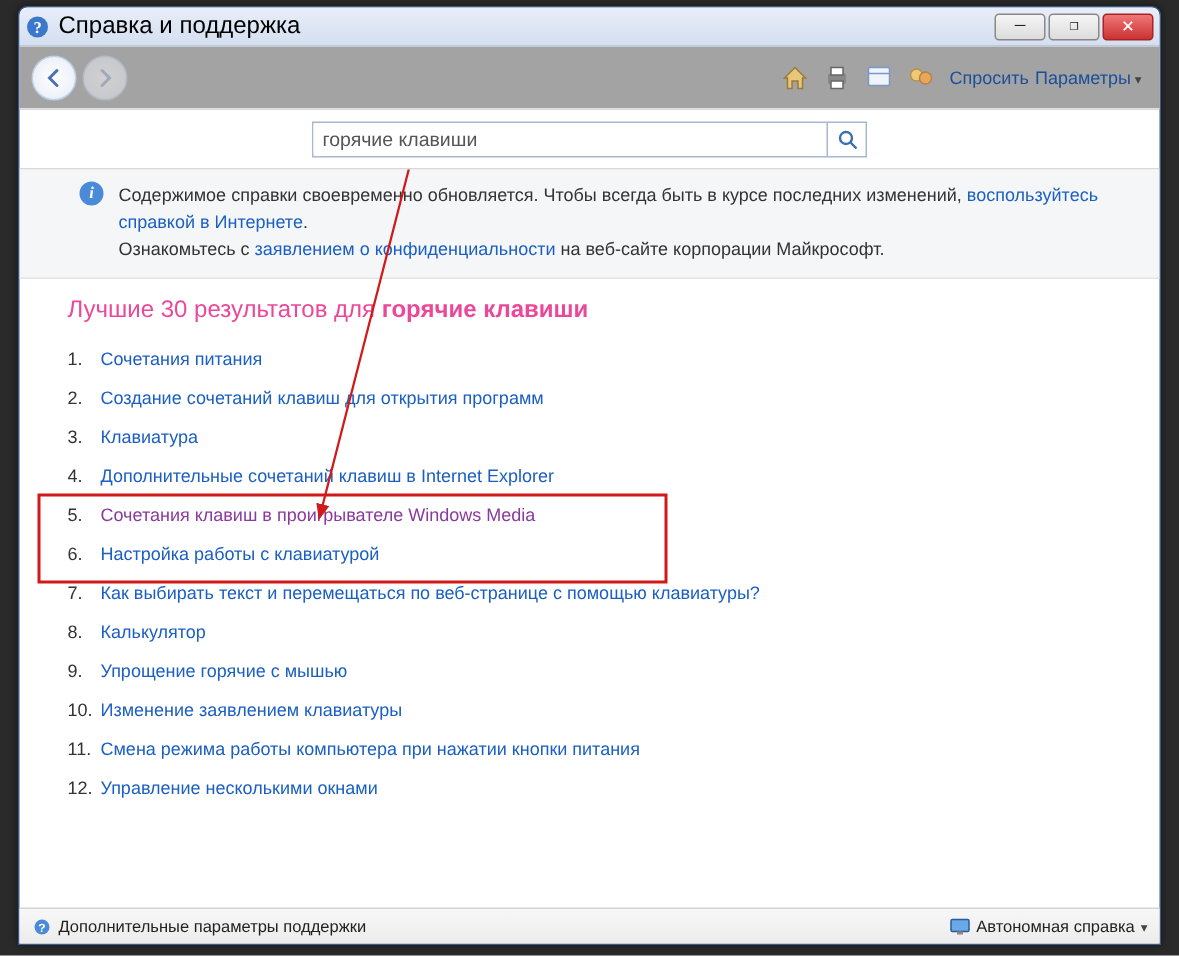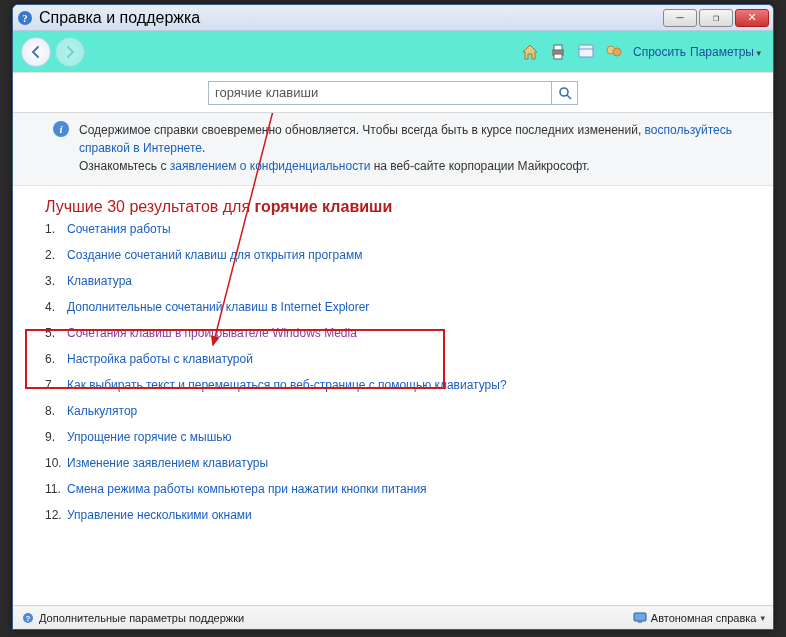--- a/index.html
+++ b/index.html
@@ -50,21 +50,21 @@
 .win-btn.close::before{content:"✕";font-size:11px;}
 .win-btn.min::before{content:"─";}
 .win-btn.max{font-family:monospace;}
 .win-btn.max::before{content:"❐";}
 
 .toolbar {
   height: 42px;
   padding: 4px 8px;
   display:flex;
   align-items:center;
-  background:#5eead4;
+  background:#a3a3a3;
   border-bottom:1px solid #e0e0e0;
 }
 .nav-btn {
   width:30px;height:30px;border-radius:50%;
   background: radial-gradient(#fff,#e4eaf5);
   border:1px solid #bfcfe6;
   display:flex;align-items:center;justify-content:center;
   margin-right:4px;
   color:#6a85b0;font-size:14px;
   cursor:pointer;
@@ -117,21 +117,21 @@
   border-radius:50%;background:#4a8ad8;color:#fff;
   display:flex;align-items:center;justify-content:center;
   font-style:italic;font-weight:bold;font-size:11px;font-family:Georgia,serif;
 }
 .info-text a{color:#1b5fc2;text-decoration:none;cursor:pointer;}
 
 .results{
   padding:12px 32px 20px 32px;
 }
 .results-header{
-  font-size:16px;color:#b91c1c;
+  font-size:16px;color:#ec4899;margin-bottom:10px;
 }
 .results-header .q{font-weight:bold;}
 ol.result-list{
   list-style:none;
   counter-reset:item;
 }
 ol.result-list li{
   counter-increment:item;
   padding:6px 0;
   font-size:12px;
@@ -248,21 +248,21 @@
         <span>Содержимое справки своевременно обновляется. Чтобы всегда быть в курсе последних изменений, </span><a>воспользуйтесь справкой в Интернете</a><span>.</span><br>
         <span>Ознакомьтесь с </span><a>заявлением о конфиденциальности</a><span> на веб-сайте корпорации Майкрософт.</span>
       </div>
     </div>
 
     <div class="results">
       <div class="results-header">
         <span>Лучшие 30 результатов для </span><span class="q">горячие клавиши</span>
       </div>
       <ol class="result-list" id="result-list">
-          <li><a>Сочетания работы</a></li>
+          <li><a>Сочетания питания</a></li>
           <li><a>Создание сочетаний клавиш для открытия программ</a></li>
           <li><a>Клавиатура</a></li>
           <li><a>Дополнительные сочетаний клавиш в Internet Explorer</a></li>
           <li><a class="visited">Сочетания клавиш в проигрывателе Windows Media</a></li>
           <li><a>Настройка работы с клавиатурой</a></li>
           <li><a>Как выбирать текст и перемещаться по веб-странице с помощью клавиатуры?</a></li>
           <li><a>Калькулятор</a></li>
           <li><a>Упрощение горячие с мышью</a></li>
           <li><a>Изменение заявлением клавиатуры</a></li>
           <li><a>Смена режима работы компьютера при нажатии кнопки питания</a></li>

